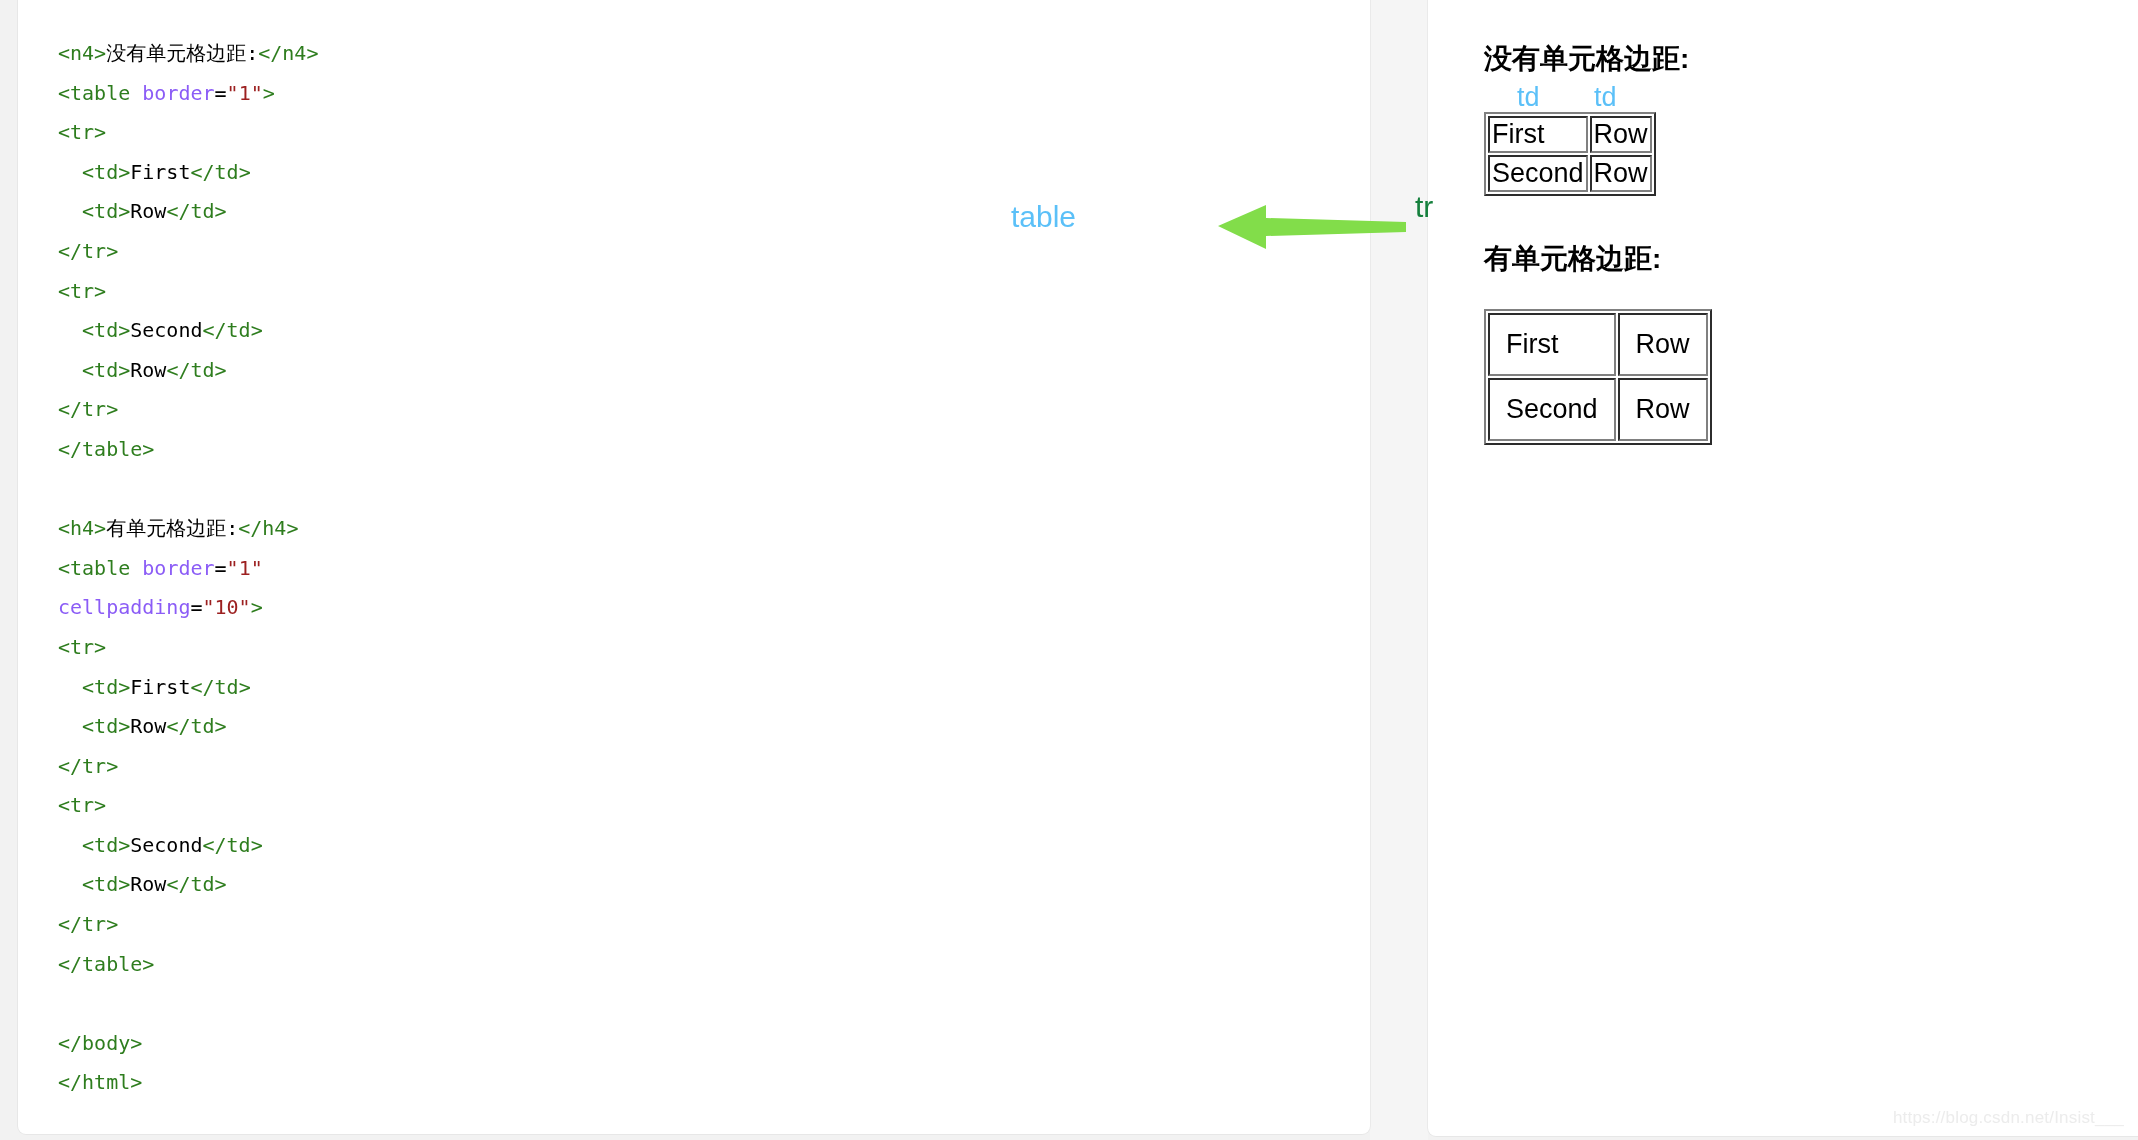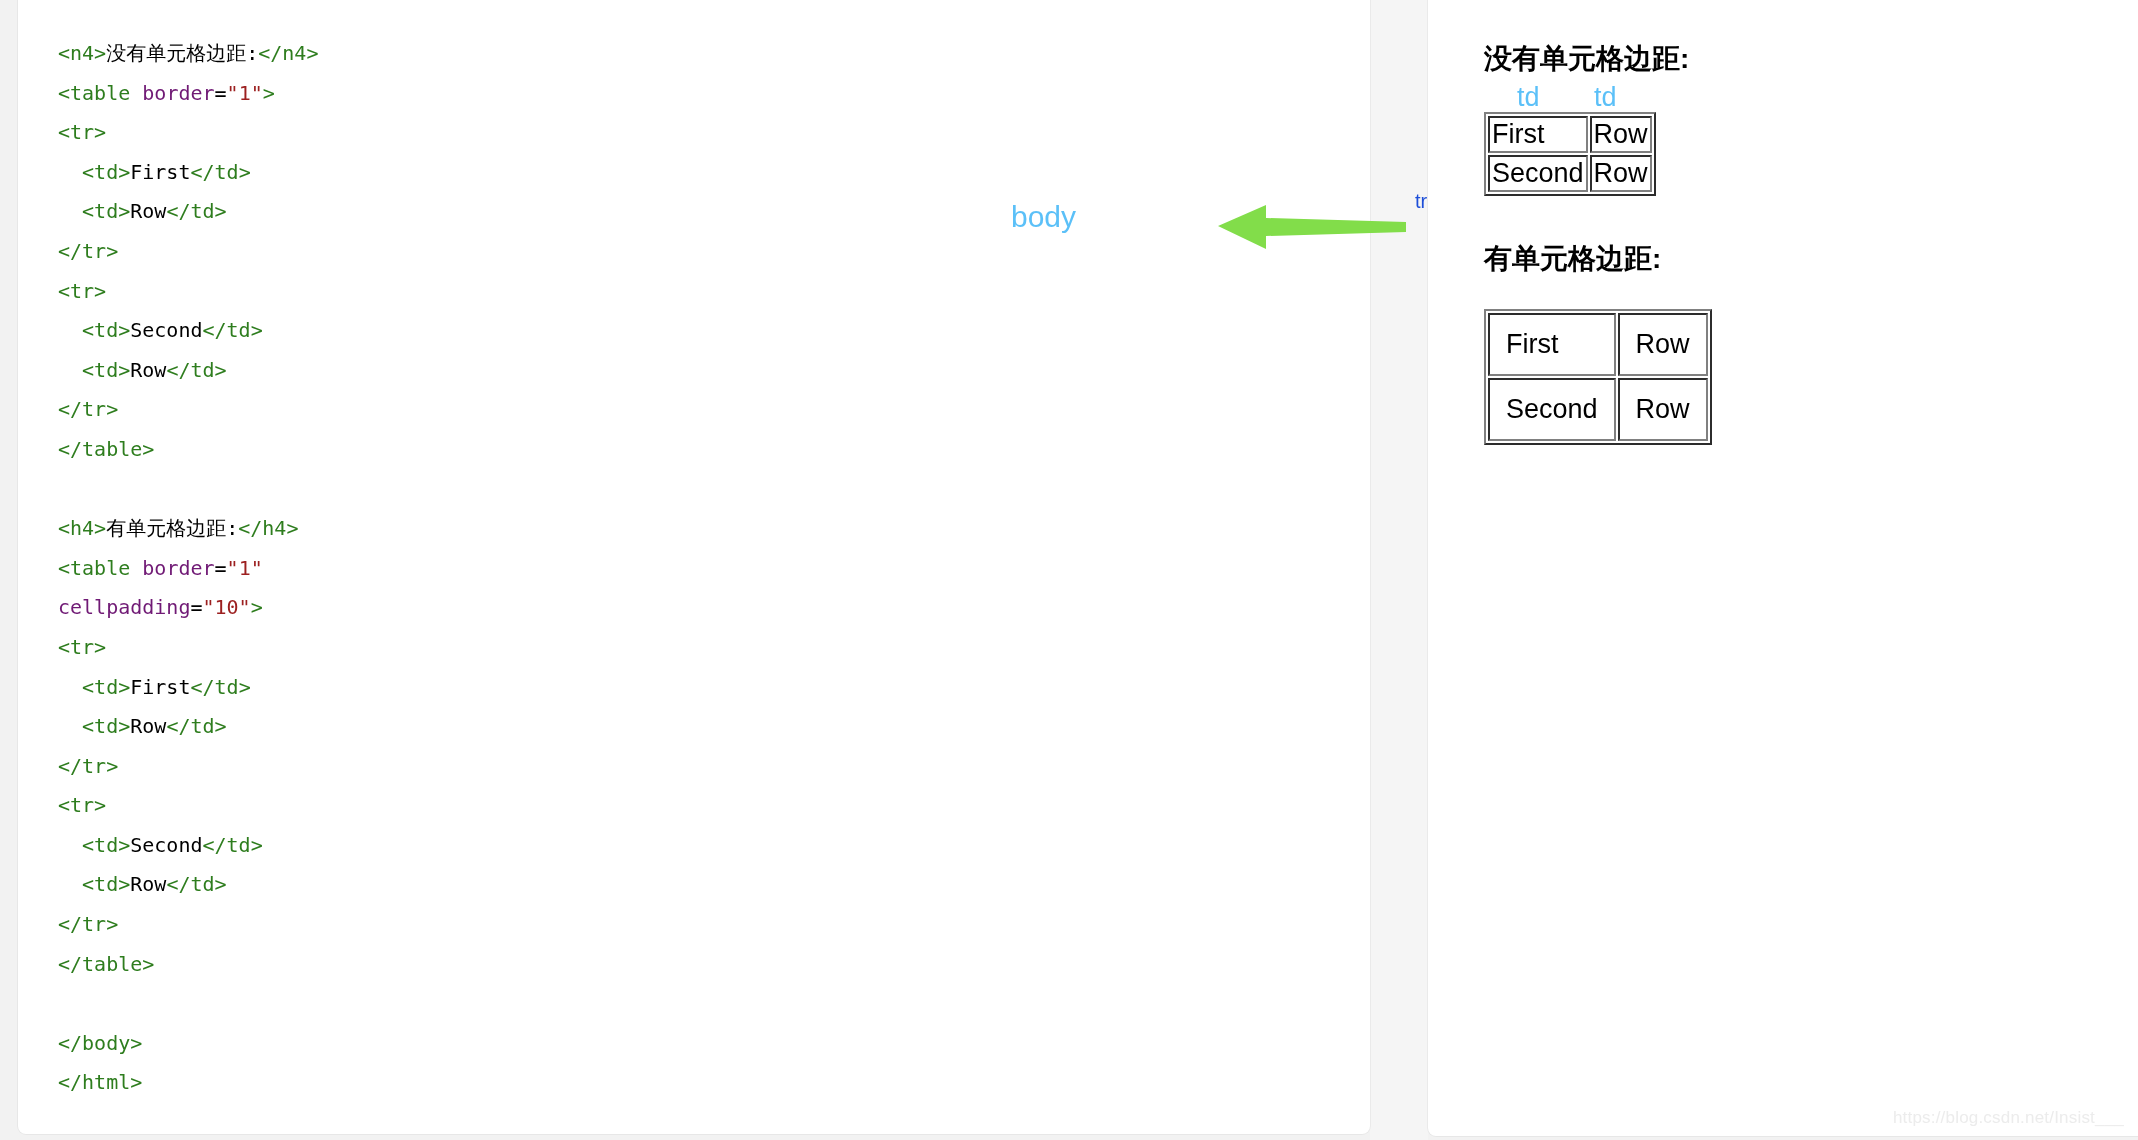--- a/index.html
+++ b/index.html
@@ -54,21 +54,21 @@
     left: 40px;
     top: 14px;
     font-family: "DejaVu Sans Mono", "Liberation Mono", monospace;
     font-size: 20px;
     line-height: 39.6px;
     white-space: pre;
     color: #1a1a1a;
   }
   .ln { display: block; height: 39.6px; }
   .tag  { color: #2e7d1e; }
-  .attr { color: #701a75; text-align: right; }
+  .attr { color: #8b5cf6; text-align: right; }
   .str  { color: #9c2020; }
   .txt  { color: #000000; }
   .blank { display:block; height: 39.6px; }
 
   
   #render-inner {
     position: absolute;
     left: 56px;
     top: 42px;
     width: 600px;
@@ -125,22 +125,22 @@
     left: 1011px;
     top: 200px;
     color: #5bc0f8;
     font-size: 30px;
     font-family: "Liberation Sans", sans-serif;
   }
   #annot-tr {
     position: absolute;
     left: 1415px;
     top: 190px;
-    color: #1d4ed8;
-    font-size: 20px;
+    color: #15803d;
+    font-size: 30px;
     font-family: "Liberation Sans", sans-serif;
   }
   #arrow {
     position: absolute;
     left: 1218px;
     top: 205px;
     width: 188px;
     height: 44px;
   }
 
@@ -206,21 +206,21 @@
                 <td>Second</td>
                 <td>Row</td>
               </tr>
             </tbody>
         </table>
       </div>
 
     </div>
   </div>
 
-  <span id="annot-table">body</span>
+  <span id="annot-table">table</span>
 
   <span id="annot-tr">tr</span>
 
   <svg id="arrow" viewBox="0 0 188 44">
     <polygon points="0,21 48,0 48,13 188,17 188,27 48,31 48,44" fill="#82dd4a"></polygon>
   </svg>
 
   <div id="watermark">https://blog.csdn.net/Insist___</div>
 
 </div>

